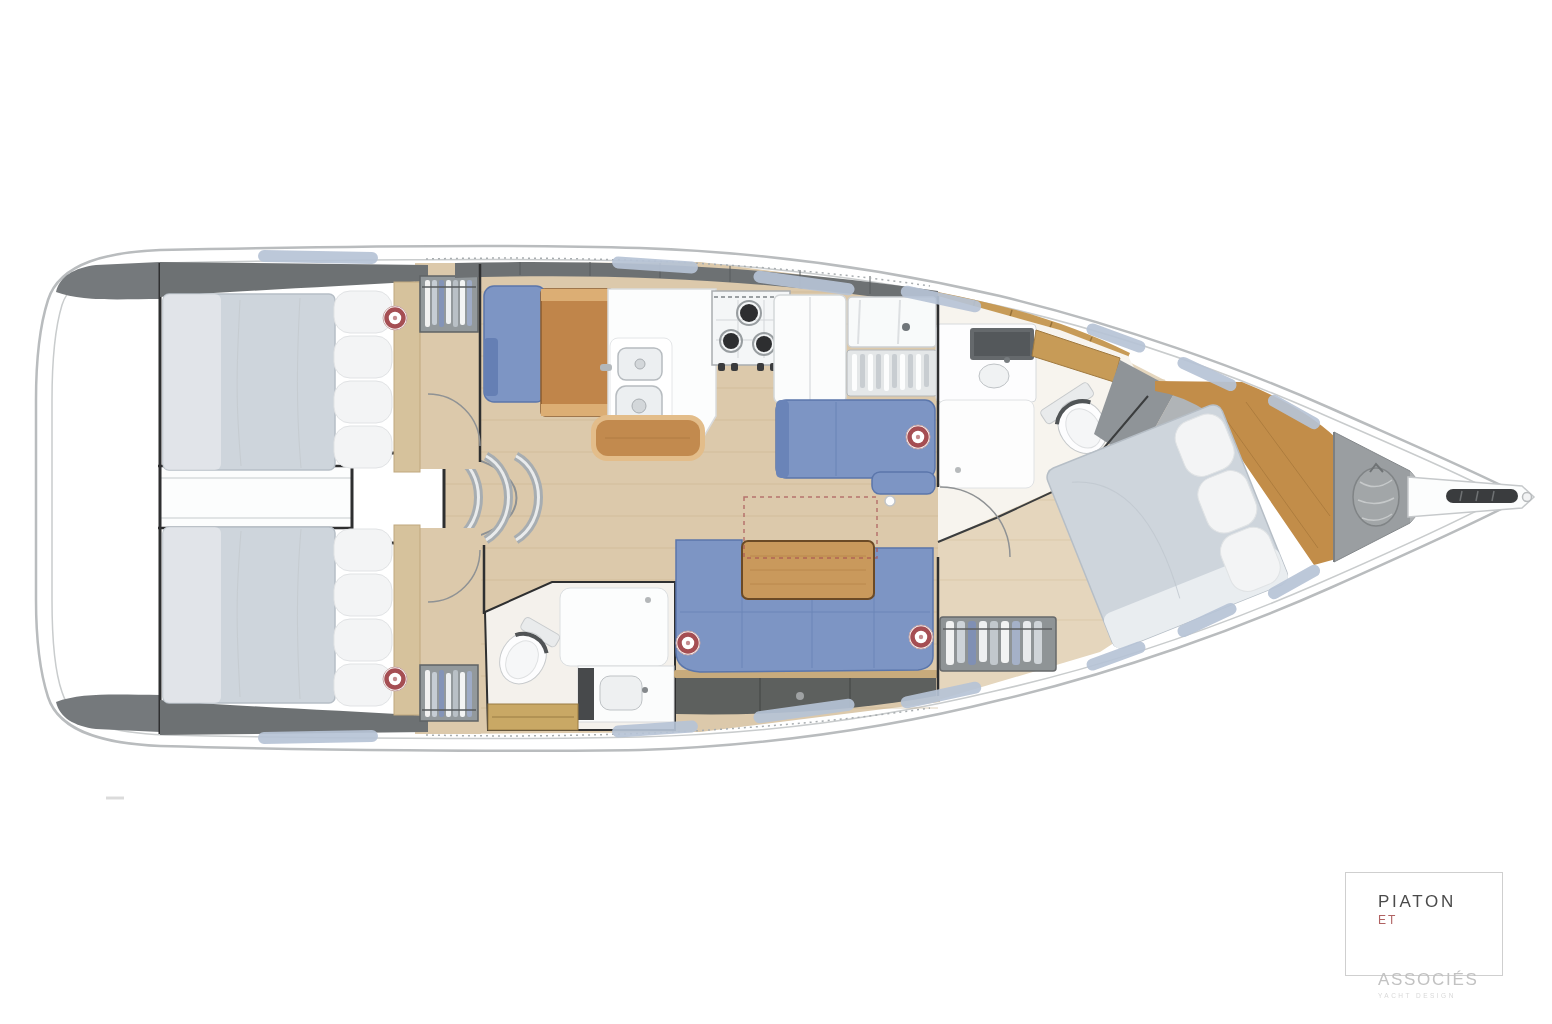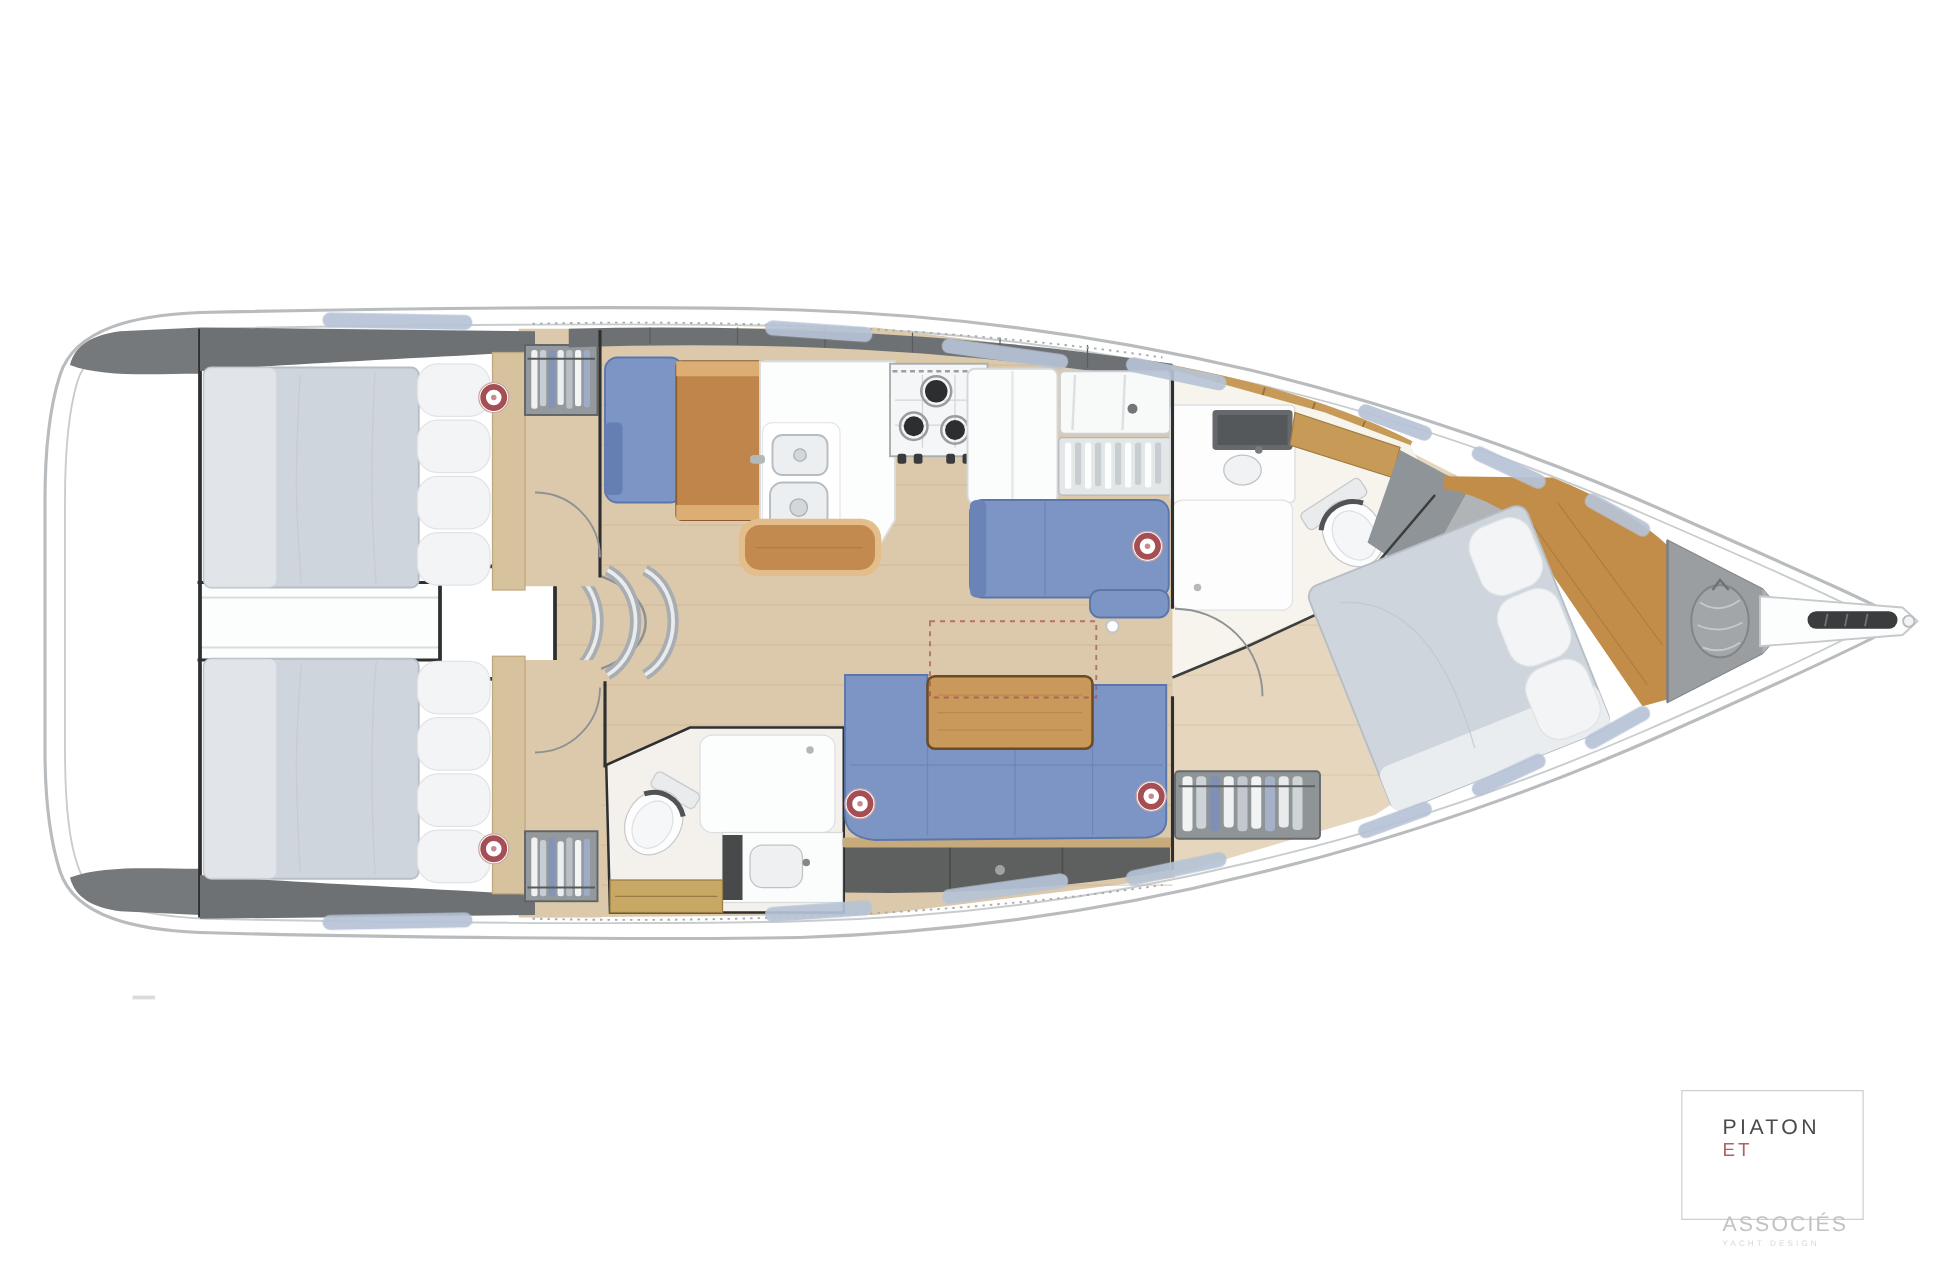--- a/index.html
+++ b/index.html
@@ -1,25 +1,25 @@
 <!DOCTYPE html>
 <html style="--hull-stroke: #b9bcbe; --sheer-line: #c9cccd; --deck-white: #ffffff; --bulwark-gray: #75797c; --cabinet-dark: #6d7173; --cabinet-seam: #595d5f; --locker-dark: #5d605e; --window-blue: #b7c3d6; --floor-wood: #dcc9ab; --floor-plank: #cbb591; --floor-fwd: #e5d6bd; --table-wood: #c0854a; --table-trim: #dcae74; --bench-wood: #c28a4e; --bench-trim: #e3bd8a; --salon-table: #c9995c; --fabric-blue: #7d95c4; --fabric-blue-dark: #5b76ab; --fabric-seam: #6a84b6; --mattress-gray: #ced5dc; --mattress-stroke: #b6bec6; --pillow-white: #f3f4f5; --fixture-white: #fdfdfe; --fixture-stroke: #d7dadc; --steel-gray: #a7adb1; --wood-band: #c79b57; --wood-seam: #97723a; --fwd-wood: #c28d49; --bow-locker: #9a9ea1; --sailbag-gray: #a2a6a8; --wall-dark: #2e2f30; --portlight-red: #a54e53; --logo-primary: #4a4a4a; --logo-accent: #b06262; --logo-muted: #c2c2c2; --logo-tagline: #d8d8d8; --logo-border: #cfcfcf;"><head>
 <meta charset="utf-8">
 <style>
   html,body{margin:0;padding:0;background:#ffffff;}
   body{width:1552px;height:1024px;position:relative;overflow:hidden;
        font-family:"Liberation Sans", sans-serif;}
   svg{display:block;position:absolute;left:0;top:0;}
   .logo-box{
-    position:absolute;left:1345px;top:872px;width:146px;height:104px;
+    position:absolute;left:1345px;top:872px;width:158px;height:104px;
     border:1px solid var(--logo-border);box-sizing:border-box;
     padding:19px 0 0 32px;background:#ffffff;
   }
   .logo-l1{font-size:17px;letter-spacing:.16em;line-height:19px;color:var(--logo-primary);}
-  .logo-l2{font-size:15px;letter-spacing:.16em;line-height:19px;color:var(--logo-accent);}
+  .logo-l2{font-size:12px;letter-spacing:.16em;line-height:19px;color:var(--logo-accent);}
   .logo-l3{font-size:17px;letter-spacing:.10em;line-height:19px;color:var(--logo-muted);margin-top:40px;}
   .logo-tag{font-size:6.5px;letter-spacing:.38em;margin-top:3px;color:var(--logo-tagline);}
 </style>
 </head>
 <body>
 
 <svg width="1552" height="1024" viewBox="0 0 1552 1024">
   <defs>
     <g id="plight">
       <circle r="12" style="fill:#ffffff;stroke:#c8a6a6;stroke-width:1"></circle>

